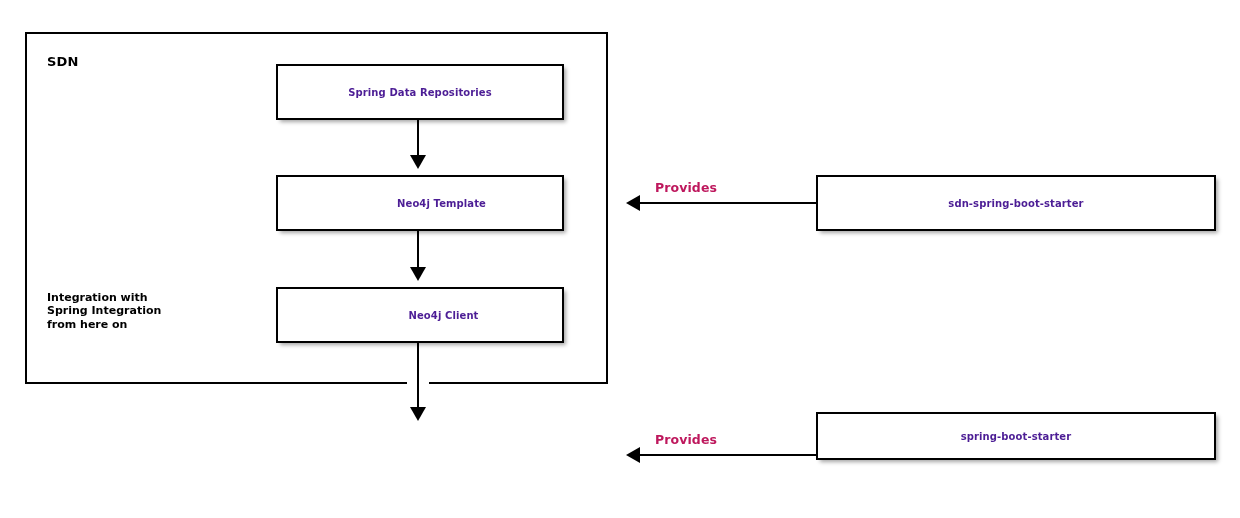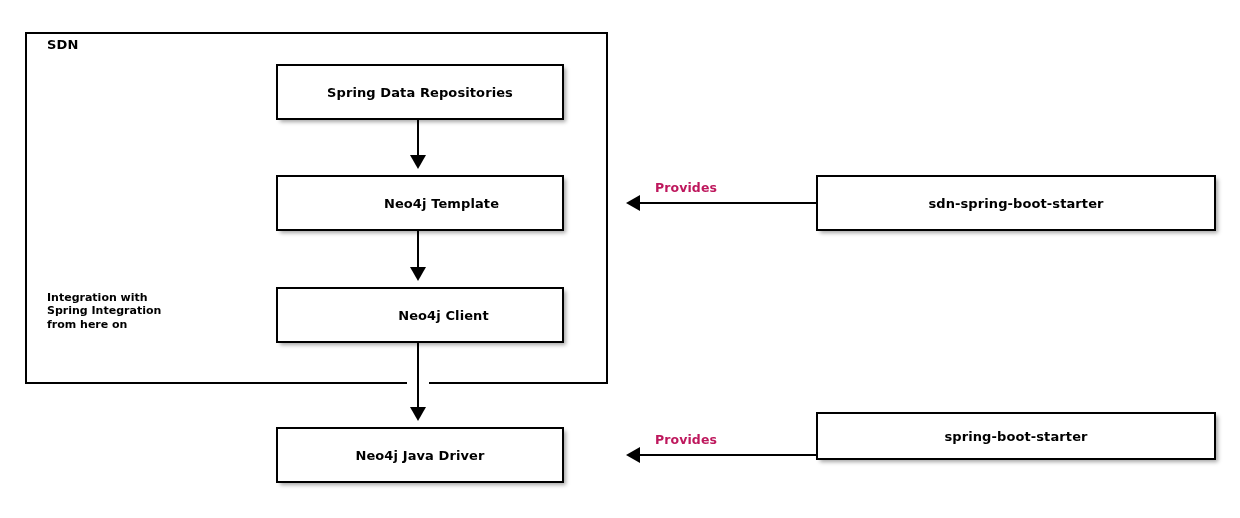--- a/index.html
+++ b/index.html
@@ -36,40 +36,40 @@
     position: absolute;
     left: 407px;
     top: 376px;
     width: 22px;
     height: 12px;
     background: #ffffff;
   }
   .sdn-label {
     position: absolute;
     left: 47px;
-    top: 38px;
+    top: 55px;
     font-size: 13px;
     font-weight: bold;
     color: #000000;
     letter-spacing: 0.2px;
     line-height: 1;
   }
 
   
   .node {
     position: absolute;
     box-sizing: border-box;
     border: 2px solid #000000;
     background: #ffffff;
     display: flex;
     align-items: center;
     justify-content: center;
-    font-size: 13px;
+    font-size: 10px;
     font-weight: bold;
-    color: #000000;
+    color: #4c1d95;
     box-shadow: 3px 3px 4px -1px rgba(0,0,0,0.35);
     letter-spacing: 0.1px;
   }
 
   .node-spring-data-repositories { left: 276px; top: 64px;  width: 288px; height: 56px; }
   .node-neo4j-template          { left: 276px; top: 175px; width: 288px; height: 56px; padding-left: 43px; }
   .node-neo4j-client            { left: 276px; top: 287px; width: 288px; height: 56px; padding-left: 47px; }
   .node-neo4j-java-driver       { left: 276px; top: 427px; width: 288px; height: 56px; }
   .node-sdn-spring-boot-starter { left: 816px; top: 175px; width: 400px; height: 56px; }
   .node-spring-boot-starter     { left: 816px; top: 404px; width: 400px; height: 48px; margin-top: 8px; }
@@ -156,21 +156,20 @@
     <span>Spring Integration</span>
     <span>from here on</span>
   </div>
 
   <div class="node node-spring-data-repositories">Spring Data Repositories</div>
 
   <div class="node node-neo4j-template">Neo4j Template</div>
 
   <div class="node node-neo4j-client">Neo4j Client</div>
 
-  <div class="node node-neo4j-java-driver">Neo4j Java Driver</div>
 
   <div class="node node-sdn-spring-boot-starter">sdn-spring-boot-starter</div>
 
   <div class="node node-spring-boot-starter">spring-boot-starter</div>
 
   <div class="vline v1"></div>
   <div class="arrow-down a1"></div>
 
   <div class="vline v2"></div>
   <div class="arrow-down a2"></div>

